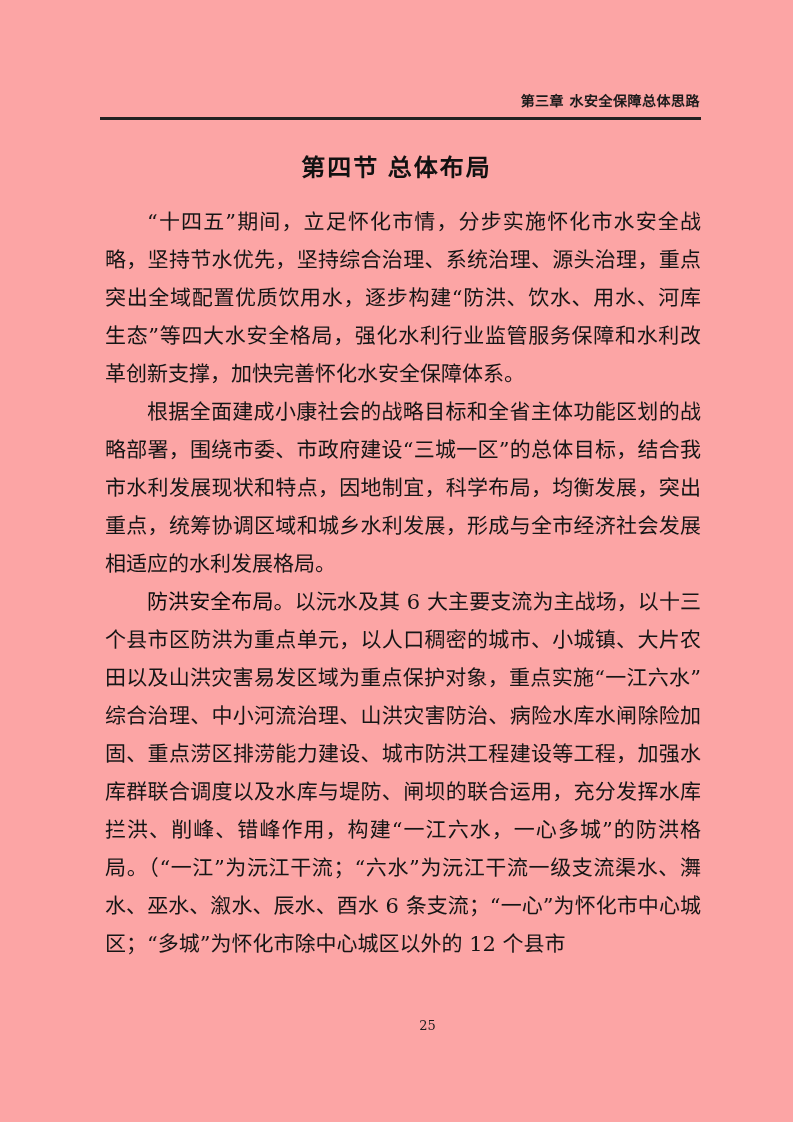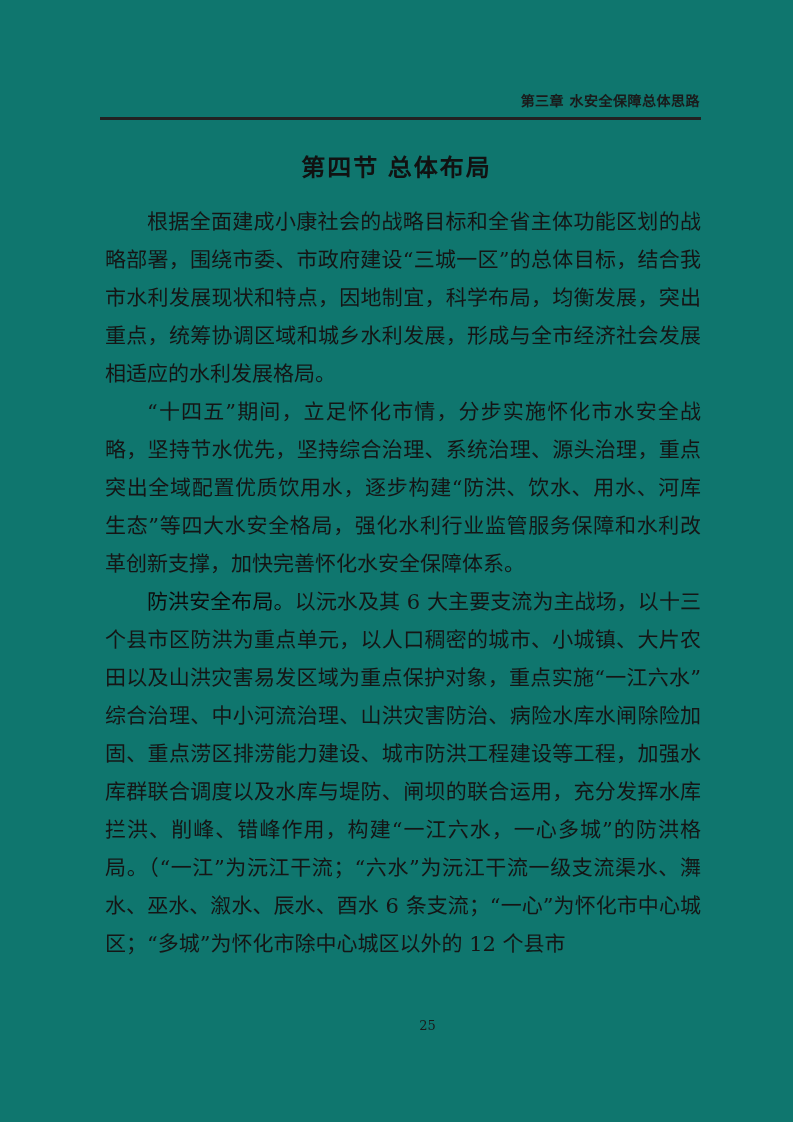--- a/index.html
+++ b/index.html
@@ -4,21 +4,21 @@
 <style>
   html, body {
     margin: 0;
     padding: 0;
     background: #ffffff;
   }
   .page {
     position: relative;
     width: 793px;
     height: 1122px;
-    background: #0f766e;
+    background: #fca5a5;
     overflow: hidden;
     font-family: "DejaVu Serif", "Liberation Serif", serif;
     color: #141414;
   }
   .page-header {
     position: absolute;
     top: 90px;
     left: 100px;
     right: 93px;
     text-align: right;
@@ -85,20 +85,20 @@
 
 <div class="page">
 
   <div class="page-header">第三章 水安全保障总体思路</div>
 
   <div class="header-rule"></div>
 
   <div class="section-title">第四节 总体布局</div>
 
   <div class="body-text">
+    <p>“十四五”期间，立足怀化市情，分步实施怀化市水安全战略，坚持节水优先，坚持综合治理、系统治理、源头治理，重点突出全域配置优质饮用水，逐步构建“防洪、饮水、用水、河库生态”等四大水安全格局，强化水利行业监管服务保障和水利改革创新支撑，加快完善怀化水安全保障体系。</p>
     <p>根据全面建成小康社会的战略目标和全省主体功能区划的战略部署，围绕市委、市政府建设“三城一区”的总体目标，结合我市水利发展现状和特点，因地制宜，科学布局，均衡发展，突出重点，统筹协调区域和城乡水利发展，形成与全市经济社会发展相适应的水利发展格局。</p>
-    <p>“十四五”期间，立足怀化市情，分步实施怀化市水安全战略，坚持节水优先，坚持综合治理、系统治理、源头治理，重点突出全域配置优质饮用水，逐步构建“防洪、饮水、用水、河库生态”等四大水安全格局，强化水利行业监管服务保障和水利改革创新支撑，加快完善怀化水安全保障体系。</p>
     <p><span class="lead-bold">防洪安全布局。</span><span>以沅水及其 6 大主要支流为主战场，以十三个县市区防洪为重点单元，以人口稠密的城市、小城镇、大片农田以及山洪灾害易发区域为重点保护对象，重点实施“一江六水”综合治理、中小河流治理、山洪灾害防治、病险水库水闸除险加固、重点涝区排涝能力建设、城市防洪工程建设等工程，加强水库群联合调度以及水库与堤防、闸坝的联合运用，充分发挥水库拦洪、削峰、错峰作用，构建“一江六水，一心多城”的防洪格局。（“一江”为沅江干流；“六水”为沅江干流一级支流渠水、㵲水、巫水、溆水、辰水、酉水 6 条支流；“一心”为怀化市中心城区；“多城”为怀化市除中心城区以外的 12 个县市</span></p>
   </div>
 
   <div class="page-footer">25</div>
 
 </div>
 
 </body></html>

